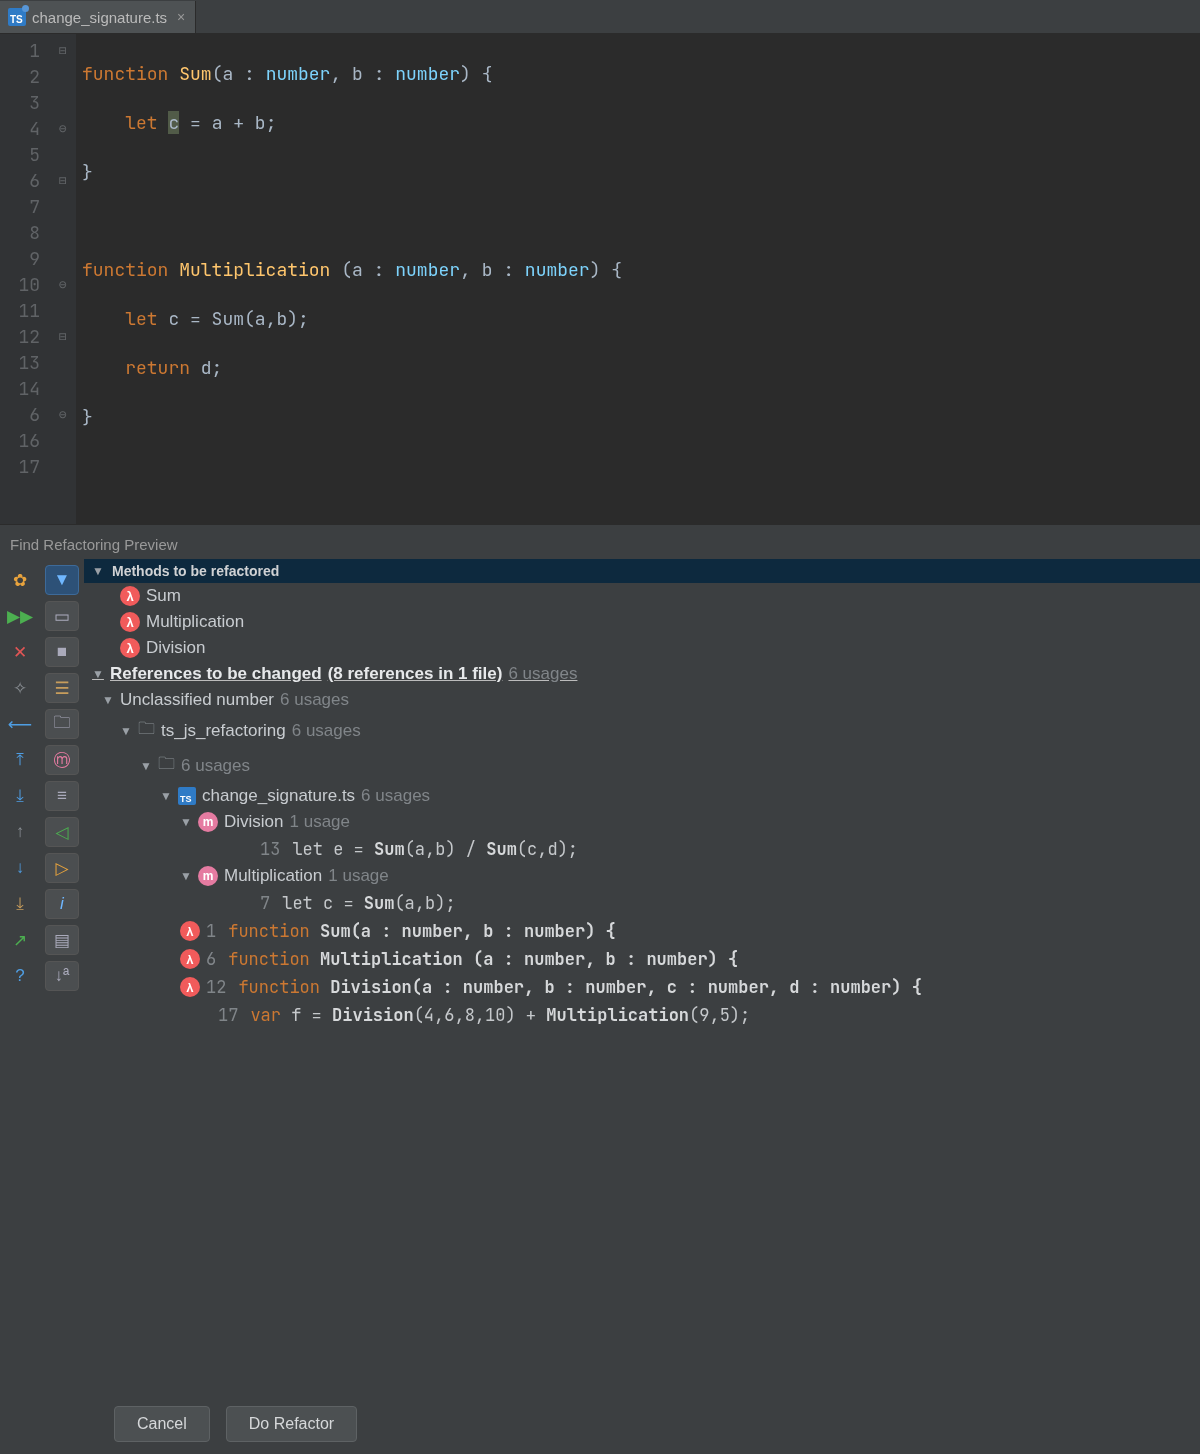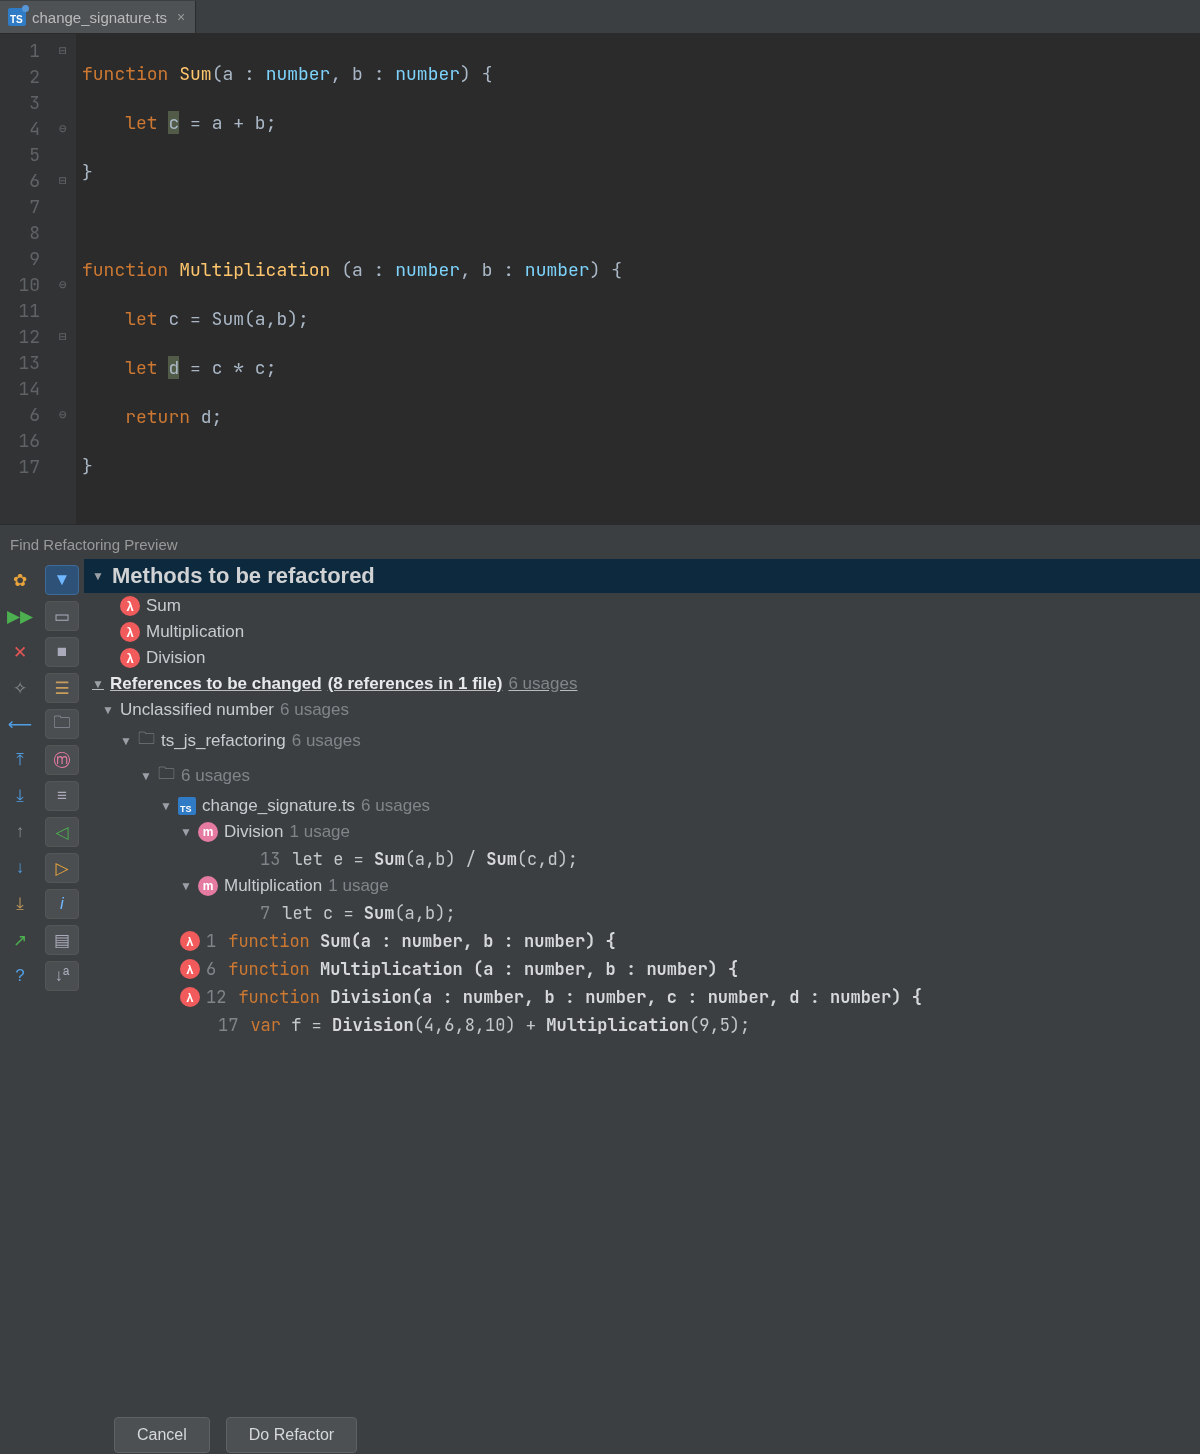--- a/index.html
+++ b/index.html
@@ -123,21 +123,21 @@
   .side-col2 .ico.active{ background:#2d5177; border-color:#3d6a99;}
 
   .tree-pane { flex:1; overflow:auto; padding-bottom: 10px;}
 
   .tree-header {
     background:#0d293e;
     display:flex; align-items:center;
     padding: 4px 8px;
     color:#d0d2d4;
     font-weight:600;
-    font-size:22px;
+    font-size:14px;
     gap:8px;
   }
   .chev { display:inline-block; width:12px; text-align:center; color:#9aa0a6; font-size:12px;}
   .chev.down::before{content:'▼';}
   .tree-row {
     display:flex; align-items:center;
     padding: 3px 0 3px 8px;
     font-size: 17px;
     gap:6px;
     white-space:nowrap;
@@ -169,21 +169,21 @@
   .label-strong{color:#c8ccd0;}
   .heading2{color:#e6e8ea;font-weight:600;font-size:17px;}
   .code-snip{font-family:"JetBrains Mono",Menlo,Consolas,monospace;}
   .lineno{color:#808589; margin-right:6px;}
   .k{color:#cc7832;}
   .bold{font-weight:700;color:#d6d8da;}
   .plain-snip{color:#c5c8cb;}
 
   
   .footer{
-    padding: 12px 0 1px 114px;
+    padding: 12px 0 12px 114px;
     display:flex; gap:16px;
   }
   .btn{
     background:#4c5052;
     border:1px solid #5e6264;
     color:#d6d8da;
     padding: 8px 22px;
     font-size:16px;
     border-radius:4px;
     cursor:pointer;
@@ -239,21 +239,20 @@
       <div></div>
       <div></div>
   </div>
   <div class="code">
 <div class="line"><span class="kw">function</span> <span class="fn">Sum</span>(a : <span class="type">number</span>, b : <span class="type">number</span>) {</div>
 <div class="line">    <span class="kw">let</span> <span class="var-hl">c</span> = a + b;</div>
 <div class="line">}</div>
 <div class="line"></div>
 <div class="line"><span class="kw">function</span> <span class="fn">Multiplication</span> (a : <span class="type">number</span>, b : <span class="type">number</span>) {</div>
 <div class="line">    <span class="kw">let</span> c = Sum(a,b);</div>
-<div class="line">    <span class="kw">let</span> <span class="var-hl">d</span> = c * c;</div>
 <div class="line">    <span class="kw">return</span> d;</div>
 <div class="line">}</div>
 
 
 
 
 
 
 
   </div>

